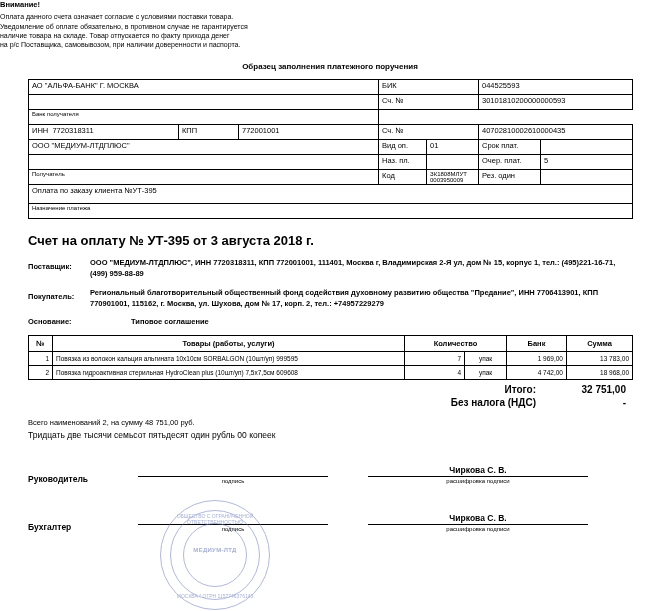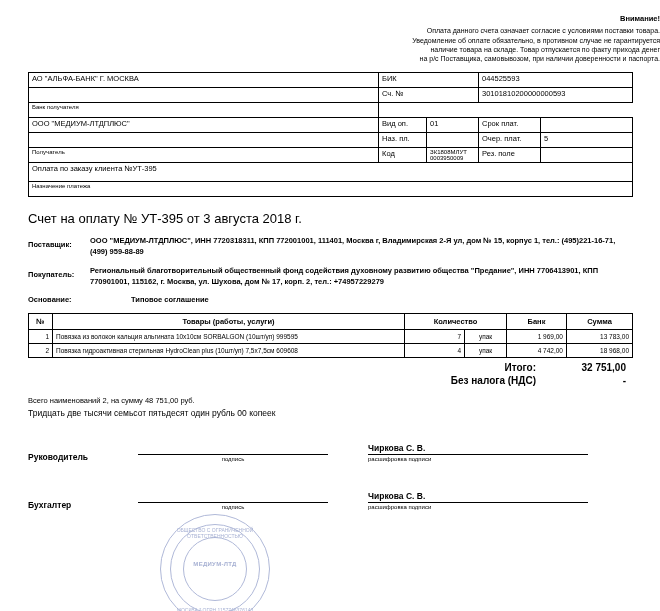--- a/index.html
+++ b/index.html
@@ -18,22 +18,21 @@
   }
   .page {
     position: relative;
     width: 660px;
     height: 611px;
     padding: 0;
   }
 
   
   .warning {
-    text-align: right;
-    margin-top: 14px;
+    text-align: left;
     line-height: 1.35;
   }
   .warning .w-title {
     font-weight: bold;
     font-size: 7.5px;
     margin-bottom: 2px;
   }
   .warning .w-line {
     font-size: 7px;
   }
@@ -58,21 +57,21 @@
     vertical-align: top;
     height: 12px;
   }
   td.noborder-b { border-bottom: none; }
   td.noborder-t { border-top: none; }
   .tiny { font-size: 6px; color: #000; }
 
   
   .inv-title {
     margin: 14px 0 10px 28px;
-    font-weight: normal;
+    font-weight: bold;
     font-size: 13px;
   }
 
   
   .parties {
     margin: 10px 28px 9px 28px;
     font-size: 7.5px;
   }
   .party-row {
     display: flex;
@@ -191,21 +190,21 @@
     border-bottom: 1px solid #000;
     height: 14px;
   }
   .sign-cap {
     font-size: 6px;
     margin-top: 1px;
   }
   .sign-name-box {
     flex: 0 0 220px;
     width: 220px;
-    text-align: left;
+    text-align: center;
     margin-left: 40px;
   }
   .sign-name {
     font-weight: bold;
     font-size: 8.5px;
     border-bottom: 1px solid #000;
     padding-bottom: 1px;
   }
   .sign-name-cap {
     font-size: 6px;
@@ -271,20 +270,21 @@
 <div class="page">
 
   <div class="warning">
     <div class="w-title">Внимание!</div>
     <div class="w-line">Оплата данного счета означает согласие с условиями поставки товара.</div>
     <div class="w-line">Уведомление об оплате обязательно, в противном случае не гарантируется</div>
     <div class="w-line">наличие товара на складе. Товар отпускается по факту прихода денег</div>
     <div class="w-line">на р/с Поставщика, самовывозом, при наличии доверенности и паспорта.</div>
   </div>
 
+  <div class="sample-title">Образец заполнения платежного поручения</div>
 
   <div class="items-wrap">
     <table class="po">
       <colgroup>
         <col style="width:150px">
         <col style="width:60px">
         <col style="width:70px">
         <col style="width:70px">
         <col style="width:48px">
         <col style="width:52px">
@@ -301,38 +301,45 @@
         <td colspan="4" class="noborder-t noborder-b"></td>
         <td colspan="2">Сч. №</td>
         <td colspan="2">30101810200000000593</td>
       </tr>
       <tr>
         <td colspan="4" class="noborder-t tiny">Банк получателя</td>
         <td colspan="2" style="border:none"></td>
         <td colspan="2" style="border:none"></td>
       </tr>
       <tr>
+        <td><span>ИНН</span>&nbsp;&nbsp;<span>7720318311</span></td>
+        <td><span>КПП</span></td>
+        <td colspan="2">772001001</td>
+        <td colspan="2">Сч. №</td>
+        <td colspan="2">40702810002610000435</td>
+      </tr>
+      <tr>
         <td colspan="4" class="noborder-b">ООО "МЕДИУМ-ЛТДПЛЮС"</td>
         <td>Вид оп.</td>
         <td>01</td>
         <td>Срок плат.</td>
         <td></td>
       </tr>
       <tr>
         <td colspan="4" class="noborder-t noborder-b"></td>
         <td>Наз. пл.</td>
         <td></td>
         <td>Очер. плат.</td>
         <td>5</td>
       </tr>
       <tr>
         <td colspan="4" class="noborder-t tiny">Получатель</td>
         <td>Код</td>
         <td class="tiny">ЗК1808МЛУТ 0003950009</td>
-        <td>Рез. поле</td>
+        <td>Рез. один</td>
         <td></td>
       </tr>
       <tr>
         <td colspan="8" class="noborder-b" style="height:16px">Оплата по заказу клиента №УТ-395</td>
       </tr>
       <tr>
         <td colspan="8" class="noborder-t tiny" style="height:12px">Назначение платежа</td>
       </tr>
     </tbody>
       </table>

